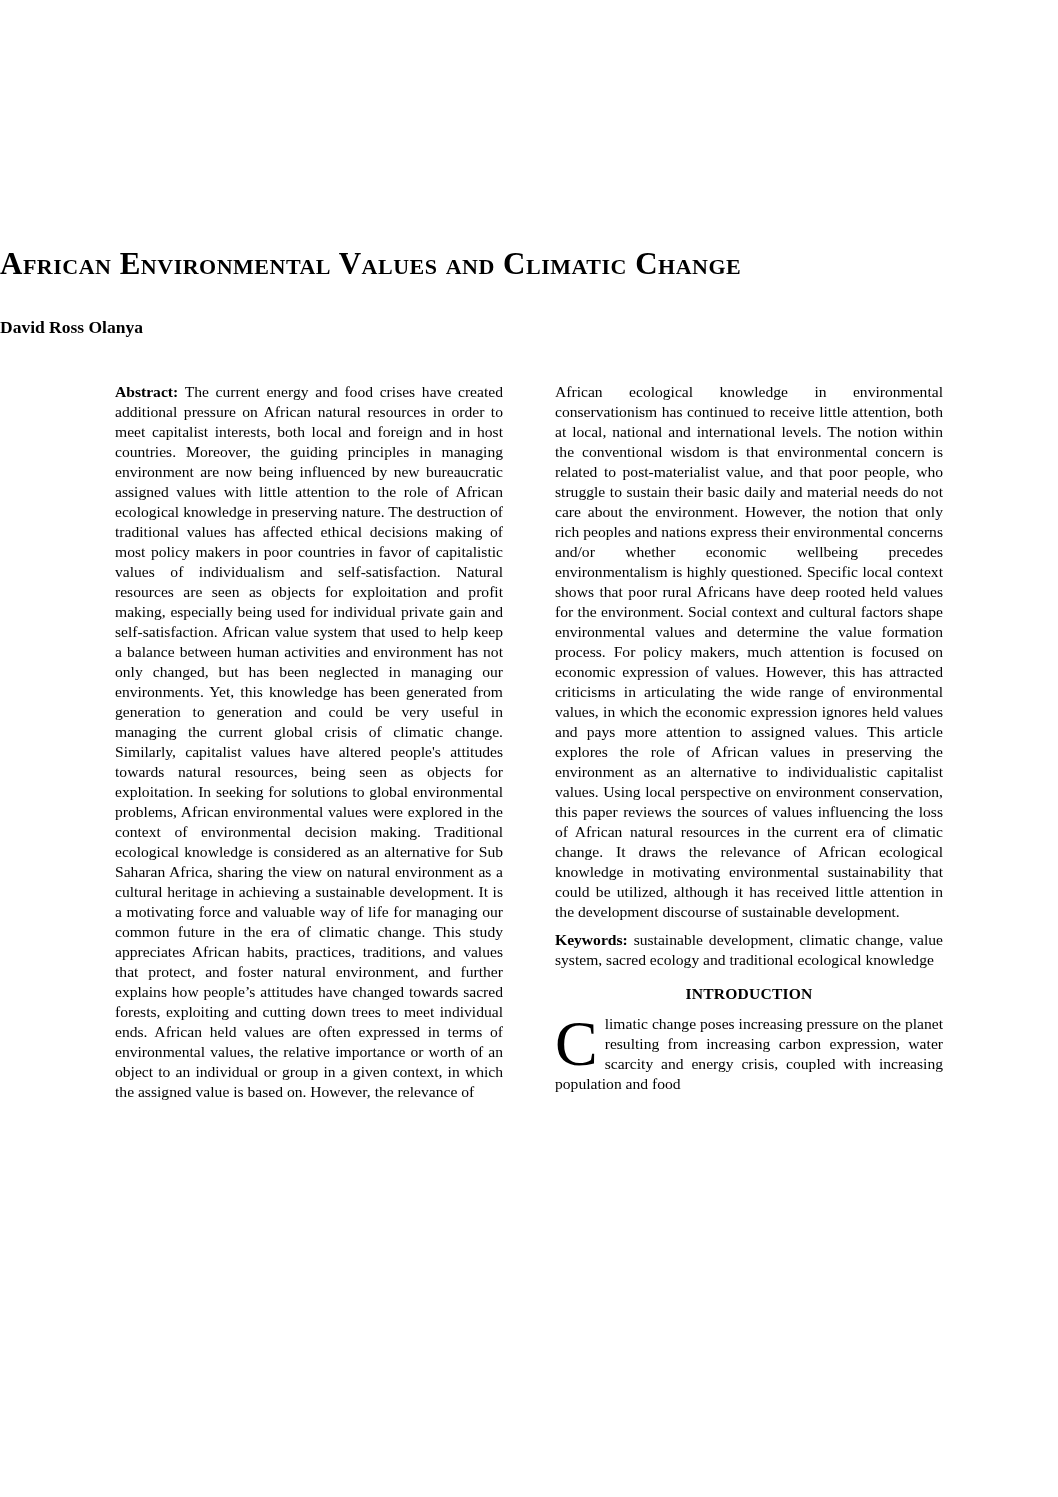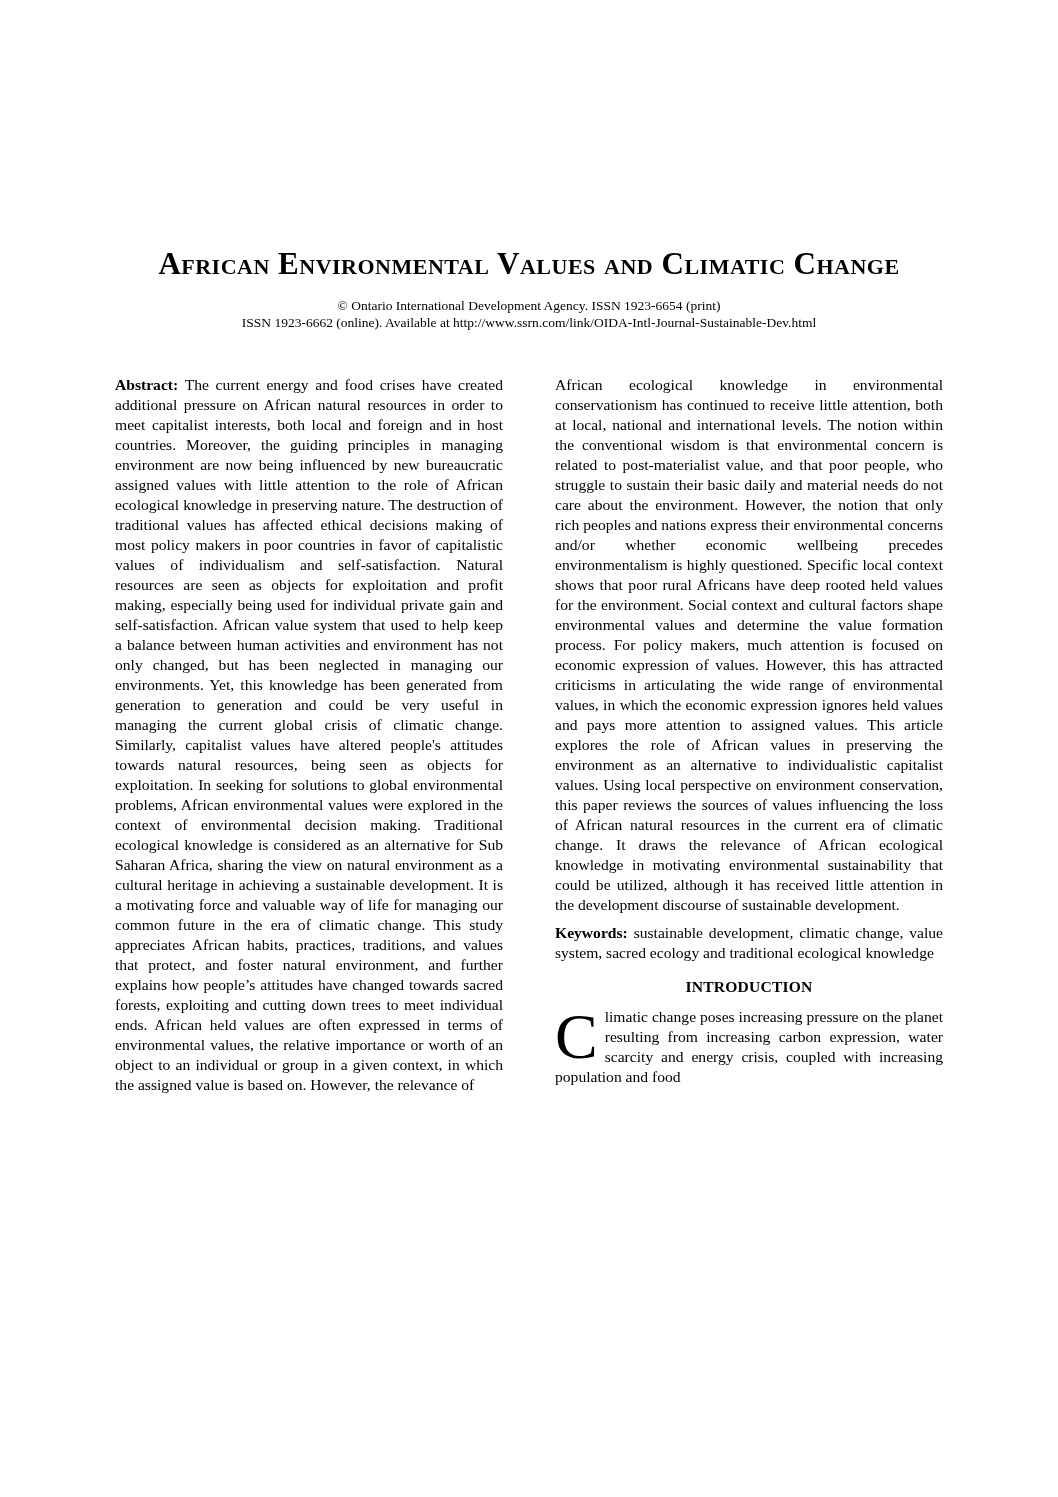--- a/index.html
+++ b/index.html
@@ -11,21 +11,21 @@
     position: relative;
     width: 1058px;
     height: 1497px;
     margin: 0 auto;
     background: #ffffff;
     color: #000000;
     font-family: "Liberation Serif", serif;
     overflow: hidden;
   }
   .header {
-    text-align: center;
+    text-align: left;
     padding-top: 246px;
   }
   .title {
     margin: 0;
     font-size: 31px;
     font-weight: bold;
     font-variant: small-caps;
     letter-spacing: 0.5px;
     line-height: 36px;
   }
@@ -87,27 +87,24 @@
   }
 </style>
 </head>
 <body>
 
 <div class="page">
 
   <div class="header">
     <h1 class="title">African Environmental Values and Climatic Change</h1>
 
+    <div class="author">David Ross Olanya</div>
 
 
 
-    <div class="issn-block">
-      <div>© Ontario International Development Agency. ISSN 1923-6654 (print)</div>
-      <div>ISSN 1923-6662 (online). Available at http://www.ssrn.com/link/OIDA-Intl-Journal-Sustainable-Dev.html</div>
-    </div>
   </div>
 
   <div class="columns">
 
     <div class="col">
       <p class="para"><span class="lbl">Abstract:</span> <span>The current energy and food crises have created additional pressure on African natural resources in order to meet capitalist interests, both local and foreign and in host countries. Moreover, the guiding principles in managing environment are now being influenced by new bureaucratic assigned values with little attention to the role of African ecological knowledge in preserving nature. The destruction of traditional values has affected ethical decisions making of most policy makers in poor countries in favor of capitalistic values of individualism and self-satisfaction. Natural resources are seen as objects for exploitation and profit making, especially being used for individual private gain and self-satisfaction. African value system that used to help keep a balance between human activities and environment has not only changed, but has been neglected in managing our environments. Yet, this knowledge has been generated from generation to generation and could be very useful in managing the current global crisis of climatic change. Similarly, capitalist values have altered people's attitudes towards natural resources, being seen as objects for exploitation. In seeking for solutions to global environmental problems, African environmental values were explored in the context of environmental decision making. Traditional ecological knowledge is considered as an alternative for Sub Saharan Africa, sharing the view on natural environment as a cultural heritage in achieving a sustainable development. It is a motivating force and valuable way of life for managing our common future in the era of climatic change. This study appreciates African habits, practices, traditions, and values that protect, and foster natural environment, and further explains how people’s attitudes have changed towards sacred forests, exploiting and cutting down trees to meet individual ends. African held values are often expressed in terms of environmental values, the relative importance or worth of an object to an individual or group in a given context, in which the assigned value is based on. However, the relevance of</span></p>
     </div>
 
     <div class="col">
       <p class="para"><span>African ecological knowledge in environmental conservationism has continued to receive little attention, both at local, national and international levels. The notion within the conventional wisdom is that environmental concern is related to post-materialist value, and that poor people, who struggle to sustain their basic daily and material needs do not care about the environment. However, the notion that only rich peoples and nations express their environmental concerns and/or whether economic wellbeing precedes environmentalism is highly questioned. Specific local context shows that poor rural Africans have deep rooted held values for the environment. Social context and cultural factors shape environmental values and determine the value formation process. For policy makers, much attention is focused on economic expression of values. However, this has attracted criticisms in articulating the wide range of environmental values, in which the economic expression ignores held values and pays more attention to assigned values. This article explores the role of African values in preserving the environment as an alternative to individualistic capitalist values. Using local perspective on environment conservation, this paper reviews the sources of values influencing the loss of African natural resources in the current era of climatic change. It draws the relevance of African ecological knowledge in motivating environmental sustainability that could be utilized, although it has received little attention in the development discourse of sustainable development.</span></p>

